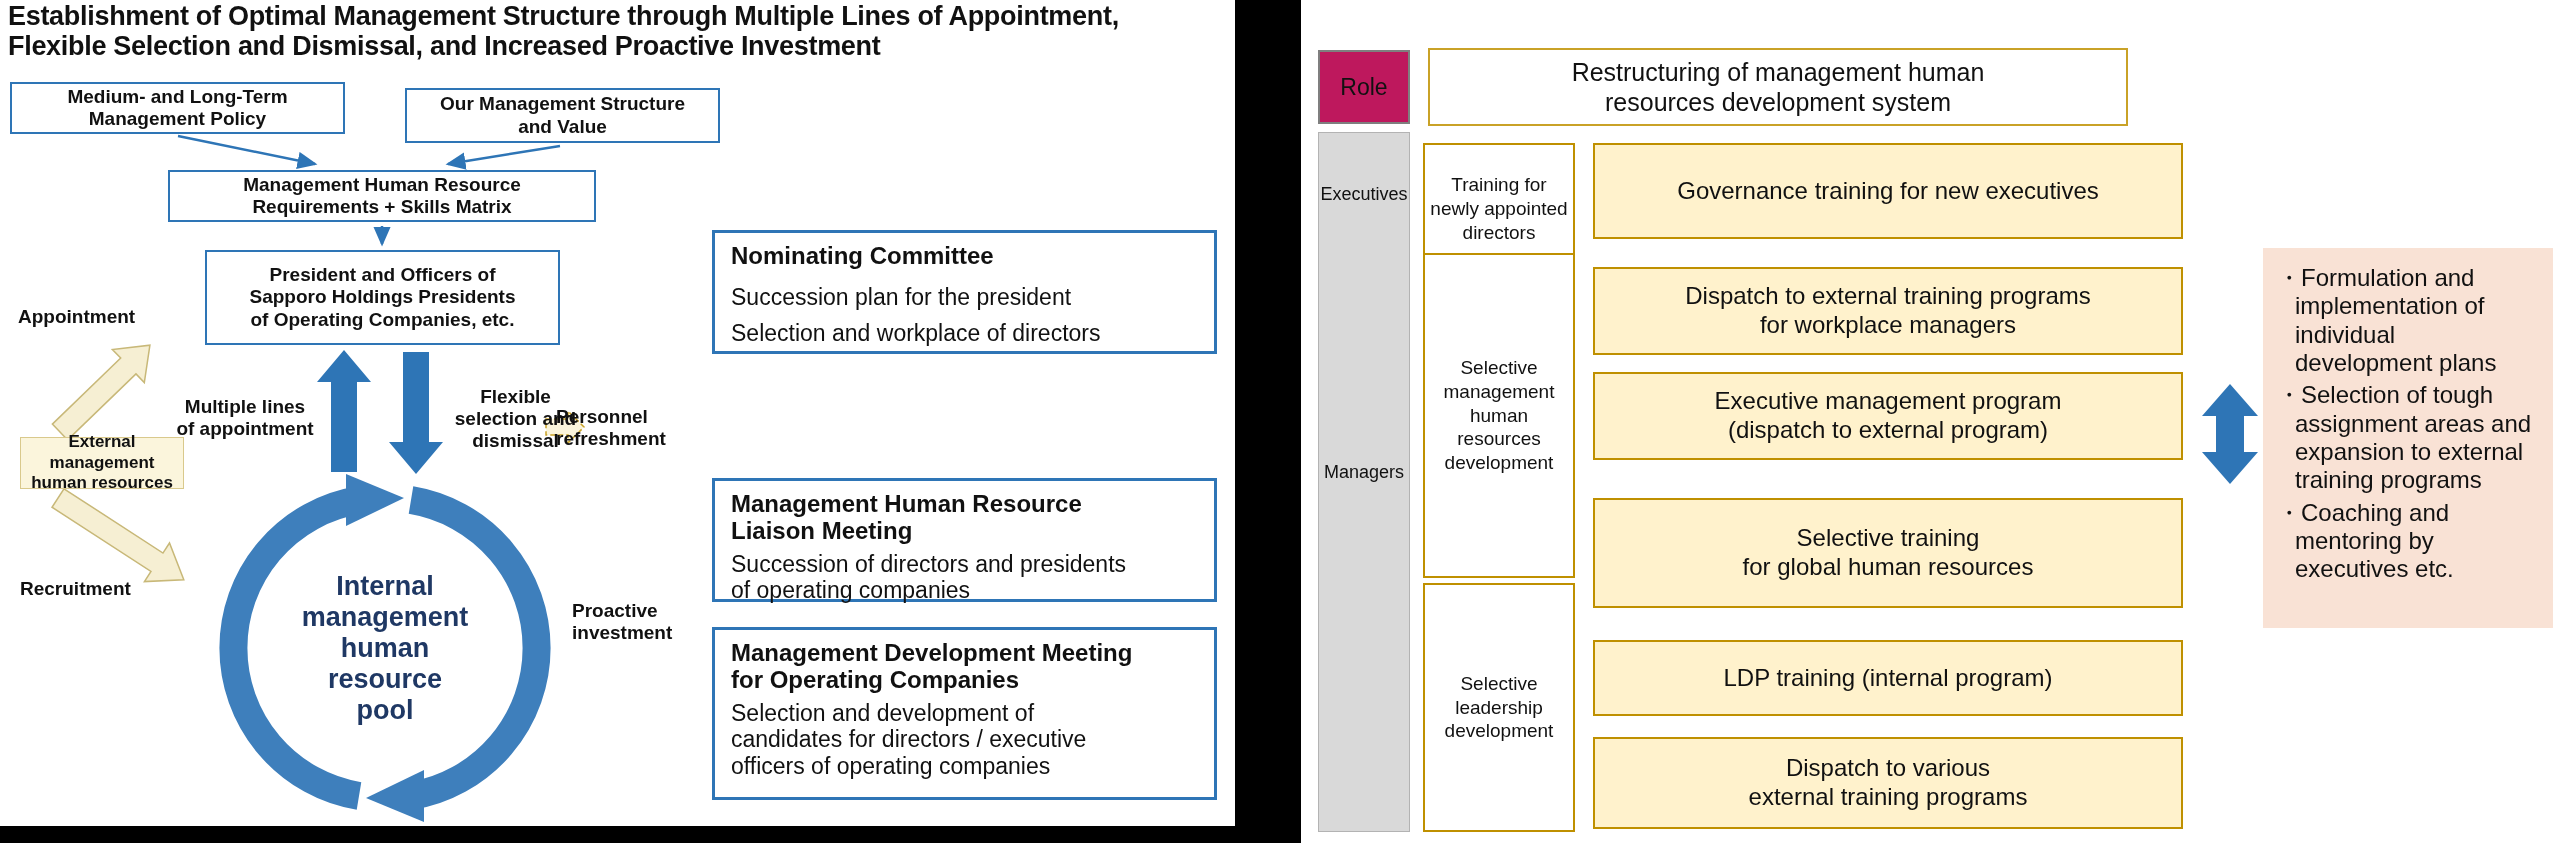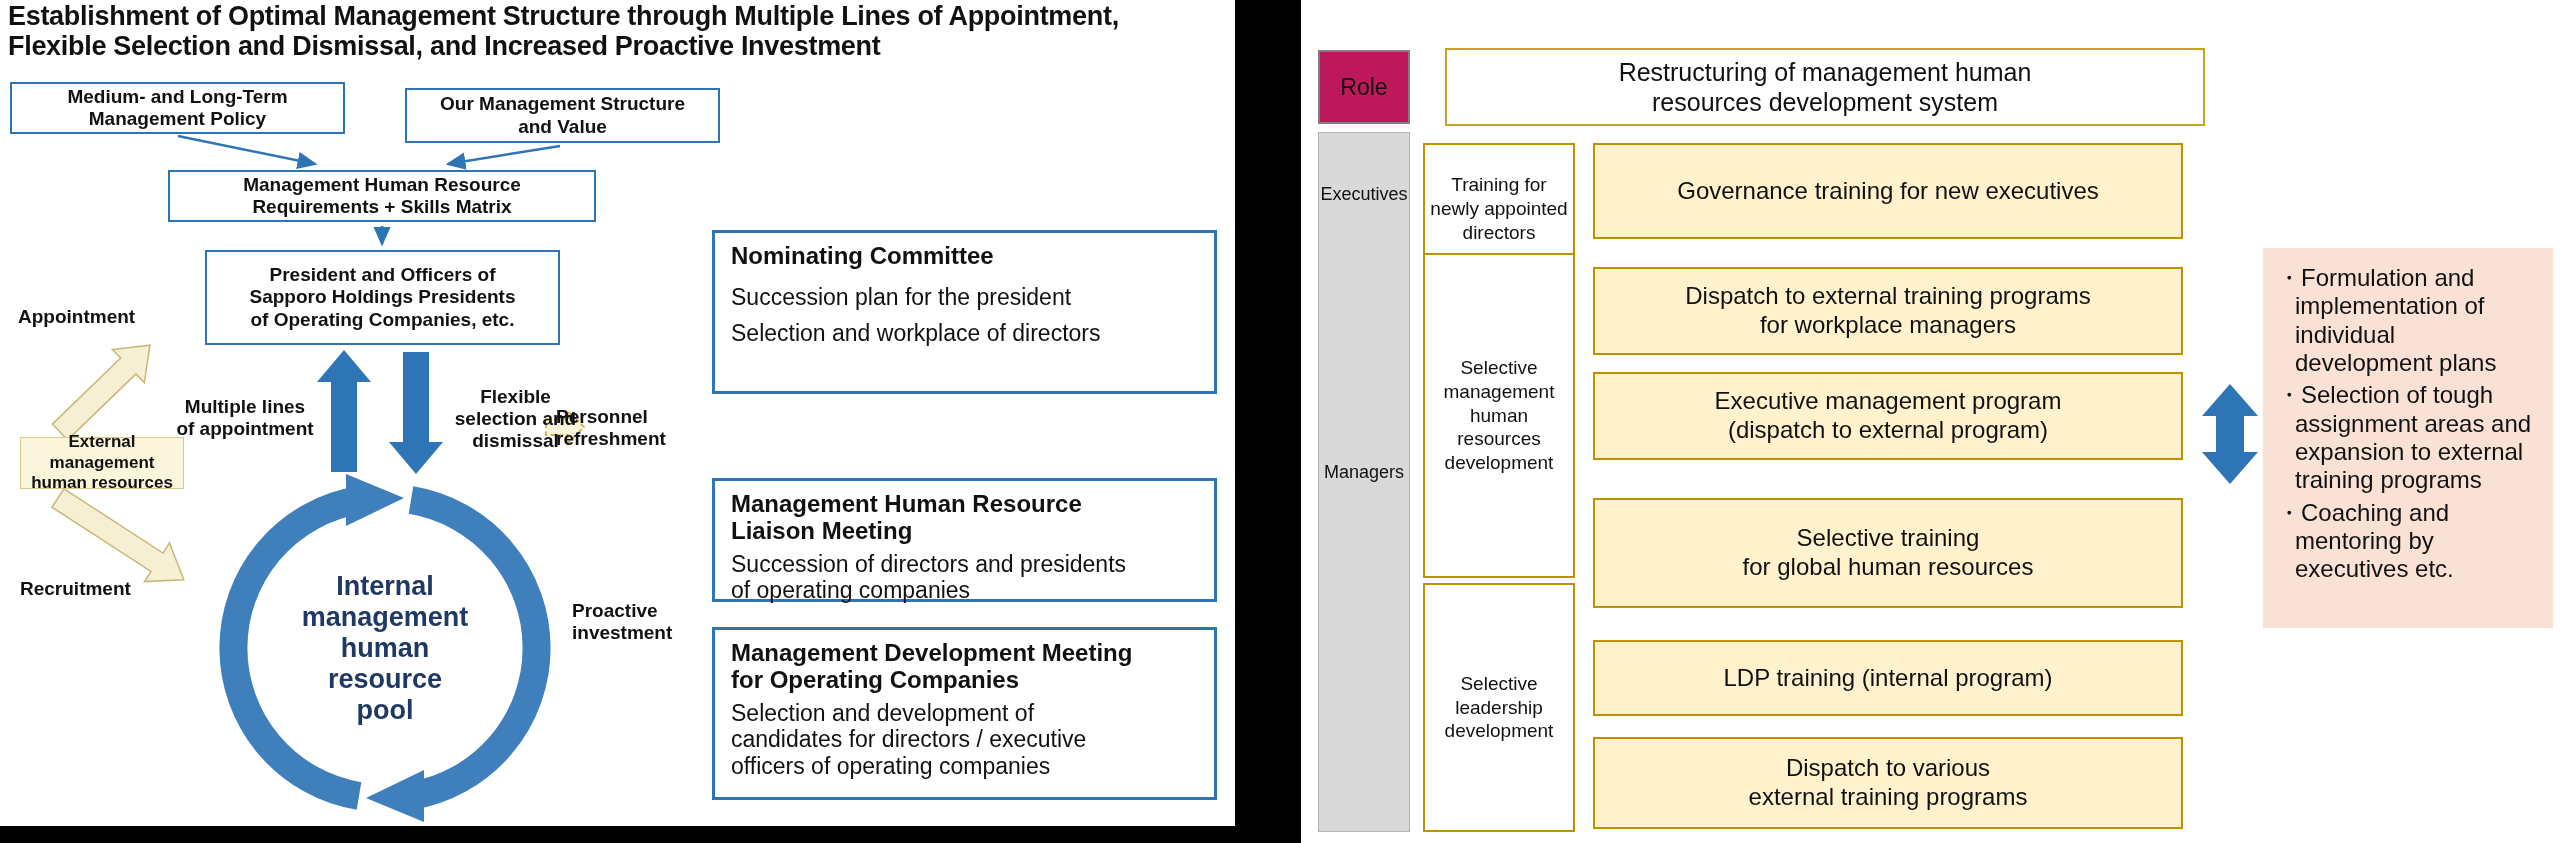--- a/index.html
+++ b/index.html
@@ -109,21 +109,21 @@
 human resources</div>
   <div class="lbl" style="left:20px;top:578px">Recruitment</div>
   <div class="pool-label pre" style="left:248px;top:571px;width:274px">Internal
 management
 human
 resource
 pool</div>
   <div class="lbl pre" style="left:572px;top:600px">Proactive
 investment</div>
 
-  <div class="abs commbox" style="left:712px;top:230px;width:505px;height:164px">
+  <div class="abs commbox" style="left:712px;top:230px;width:505px;height:124px">
     <div class="c-title pre">Nominating Committee</div>
     <div class="c-body" style="margin-top:14px">Succession plan for the president</div>
     <div class="c-body">Selection and workplace of directors</div>
   </div>
 
   <div class="abs commbox" style="left:712px;top:478px;width:505px;height:124px">
     <div class="c-title pre">Management Human Resource
 Liaison Meeting</div>
     <div class="c-body tight pre">Succession of directors and presidents
 of operating companies</div>
@@ -135,21 +135,21 @@
     <div class="c-body tight pre">Selection and development of
 candidates for directors / executive
 officers of operating companies</div>
   </div>
 </div>
 
 <div id="right-panel" class="panel">
 
   <div class="abs flexc rolebox" style="left:17px;top:50px;width:92px;height:74px">Role</div>
 
-  <div class="abs flexc pre headbox" style="left:144px;top:48px;width:760px;height:78px">Restructuring of management human
+  <div class="abs flexc pre headbox" style="left:127px;top:48px;width:700px;height:78px">Restructuring of management human
 resources development system</div>
 
   <div class="abs graycol" style="left:17px;top:132px;width:92px;height:700px"></div>
   <div class="rolename" style="left:17px;top:184px">Executives</div>
   <div class="rolename" style="left:17px;top:462px">Managers</div>
 
   <div class="abs flexc pre catbox" style="left:122px;top:143px;width:152px;height:132px">Training for
 newly appointed
 directors</div>
   <div class="abs flexc pre catbox" style="left:122px;top:253px;width:152px;height:325px">Selective

